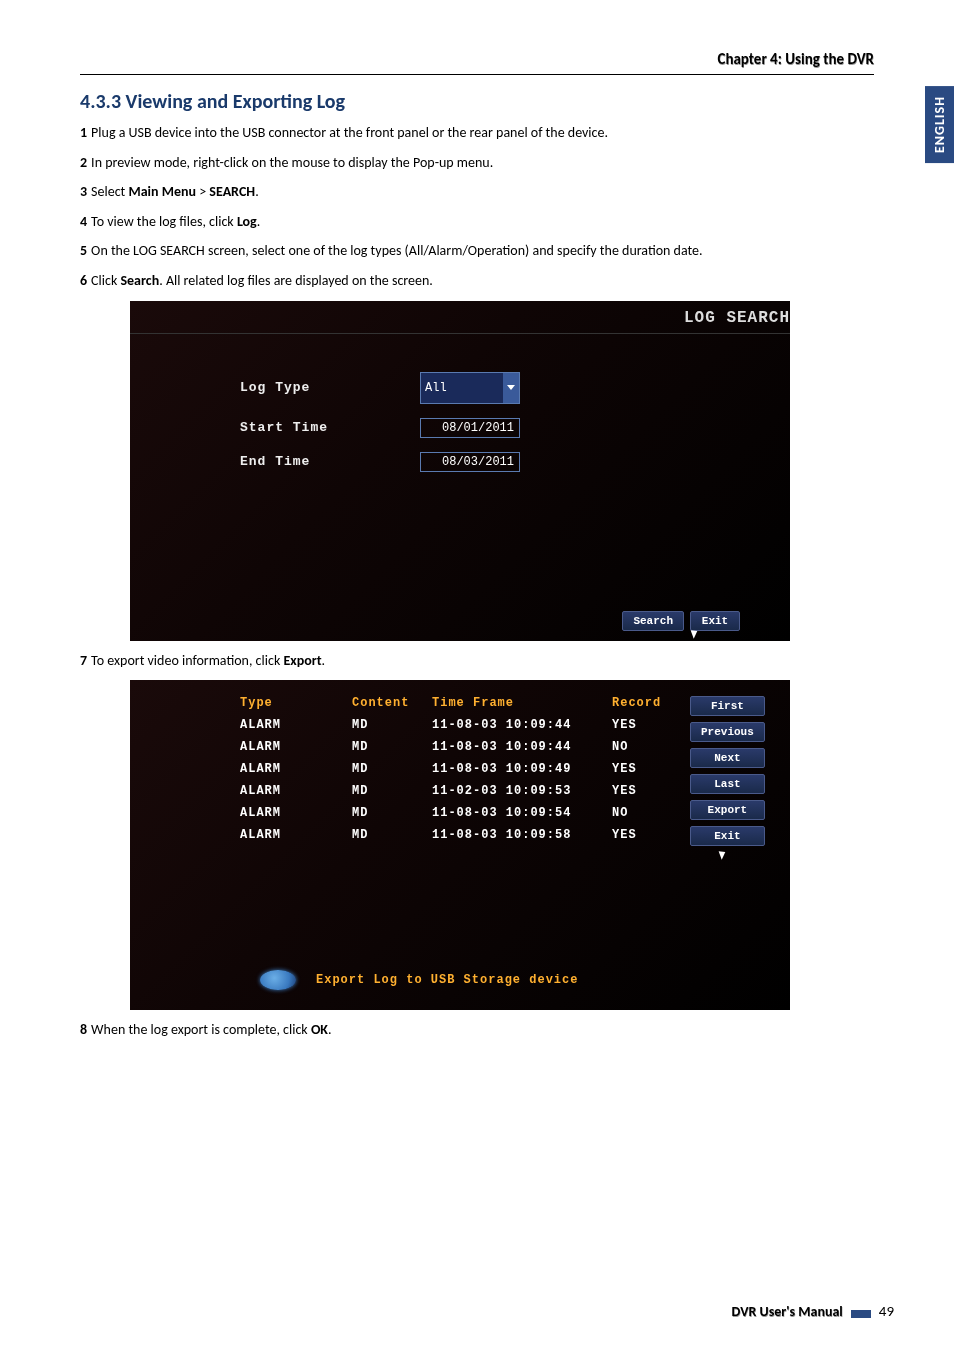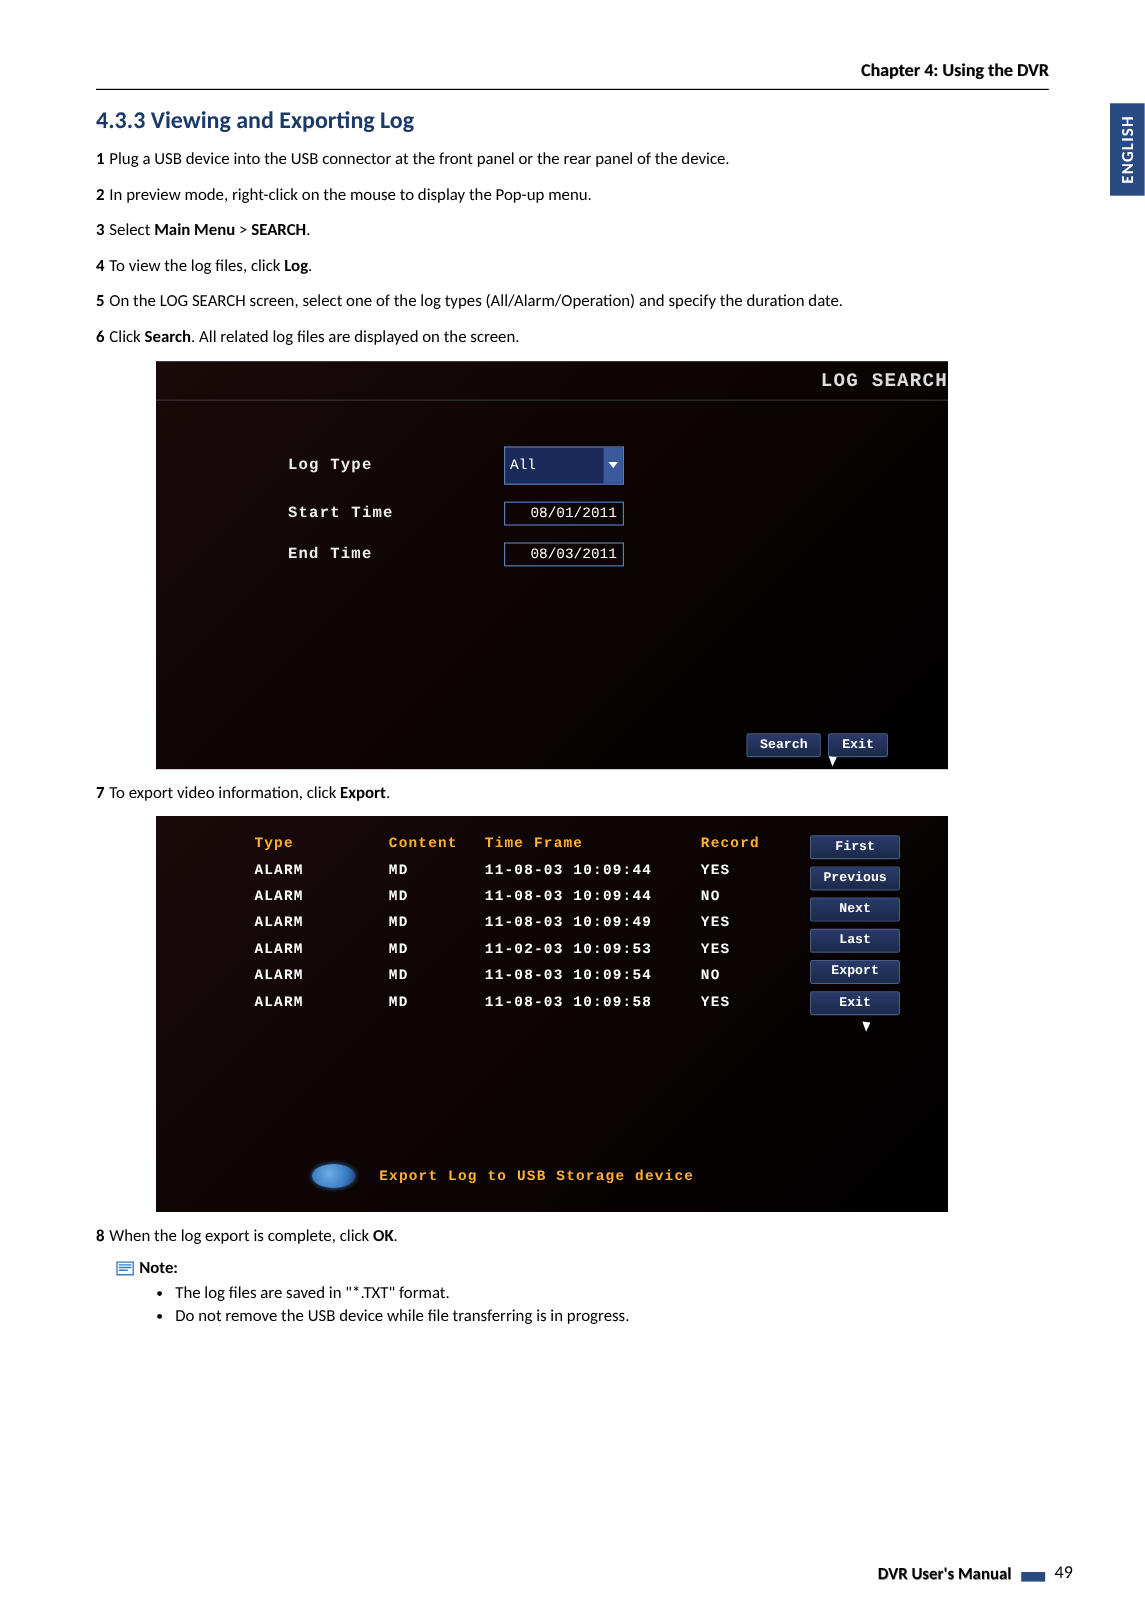--- a/index.html
+++ b/index.html
@@ -137,21 +137,21 @@
   }
   .cursor::after {
     content: '';
     position: absolute;
     border-left: 6px solid #fff;
     border-top: 3px solid transparent;
     border-bottom: 6px solid transparent;
     transform: rotate(-20deg);
     left: 0; top: 0;
   }
-  .log-list-body { padding: 16px 40px 40px 82px; min-height: 260px; }
+  .log-list-body { padding: 16px 40px 40px 110px; min-height: 260px; }
   .log-table { display: flex; gap: 0; }
   .log-cols { flex: 1; }
   .log-header-row { display: flex; color: #ffb030; font-size: 12px; font-weight: bold; margin-bottom: 8px; letter-spacing: 1px; }
   .log-row { display: flex; color: #fff; font-size: 12px; font-weight: bold; margin: 8px 0; letter-spacing: 1px; }
   .c-type { width: 80px; }
   .c-content { width: 80px; margin-left: 32px; }
   .c-time { width: 180px; text-align: left; }
   .c-record { width: 70px; }
   .side-btns { display: flex; flex-direction: column; gap: 6px; margin-left: 8px; }
   .side-btns .dvr-btn { min-width: 64px; }
@@ -318,30 +318,19 @@
       <div class="cursor" style="top:170px; right:70px;"></div>
       <div class="export-bar">
         <div class="spinner"></div>
         <span>Export Log to USB Storage device</span>
       </div>
     </div>
   </div>
 
   <p class="step"><span class="num">8</span><span>When the log export is complete, click </span><b>OK</b><span>.</span></p>
 
-  <div class="note-block">
-    <span class="note-icon">
-      <svg viewBox="0 0 24 18">
-          <path d="M2 2 h18 v14 h-18 z M4 5 h14 M4 8 h14 M4 11 h10" stroke="#3a7ac0" stroke-width="1.5" fill="none"></path>
-        </svg>
-    </span><span class="note-label">Note:</span>
-    <ul class="note-ul" id="note-items">
-        <li>The log files are saved in "*.TXT" format.</li>
-        <li>Do not remove the USB device while file transferring is in progress.</li>
-      </ul>
-  </div>
 </div>
 
 <div class="footer">
   <div class="footer-left">DVR User's Manual</div>
   <div class="footer-bar"></div>
   <div class="page-num">49</div>
 </div>
 
 </body></html>

